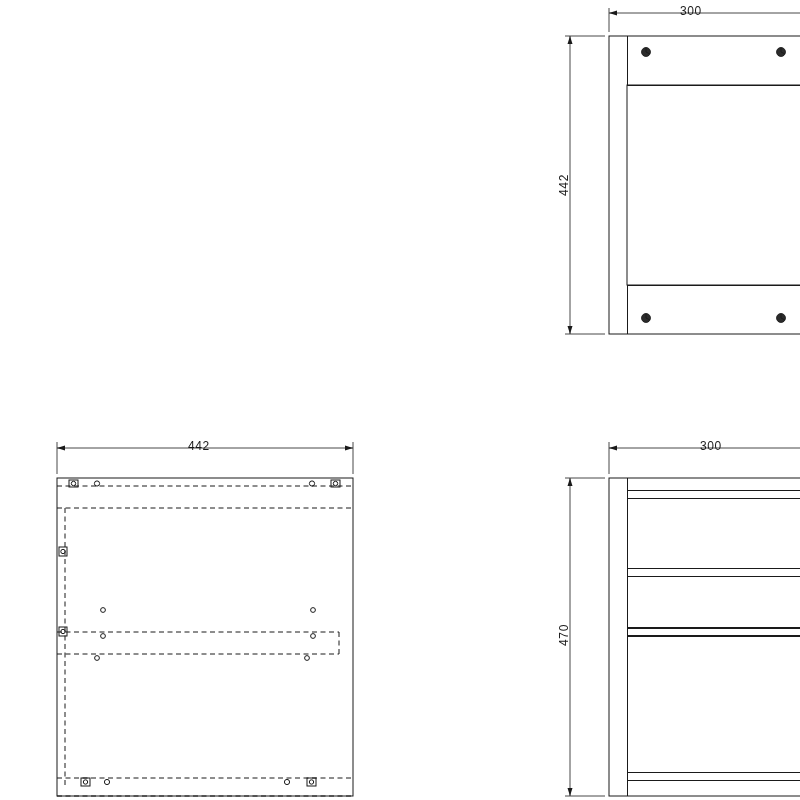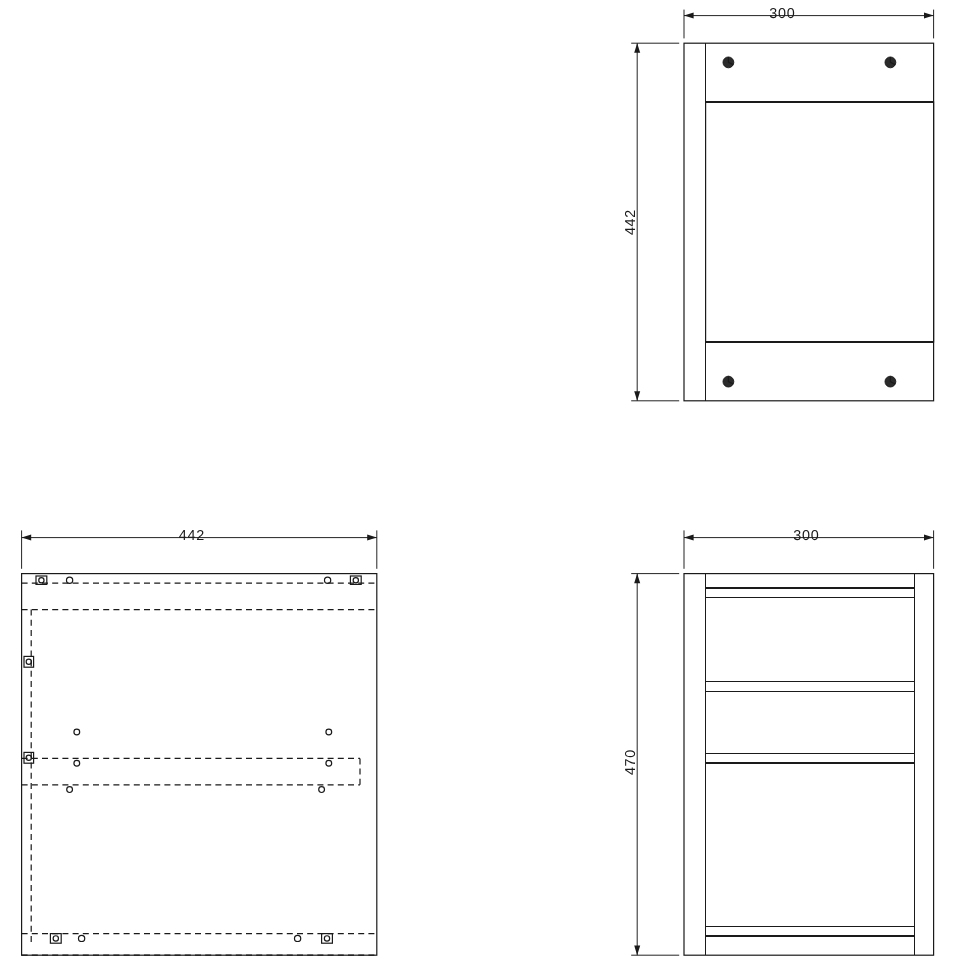--- a/index.html
+++ b/index.html
@@ -12,20 +12,21 @@
     height: 800px;
     font-family: "Liberation Sans", sans-serif;
     color: #1a1a1a;
     overflow: hidden;
   }
   #sheet {
     position: relative;
     width: 660px;
     height: 800px;
     background: #ffffff;
+    margin-left: 39px;
   }
   .view {
     position: absolute;
   }
   svg {
     display: block;
     overflow: visible;
   }
   .ln {
     stroke: #1a1a1a;

